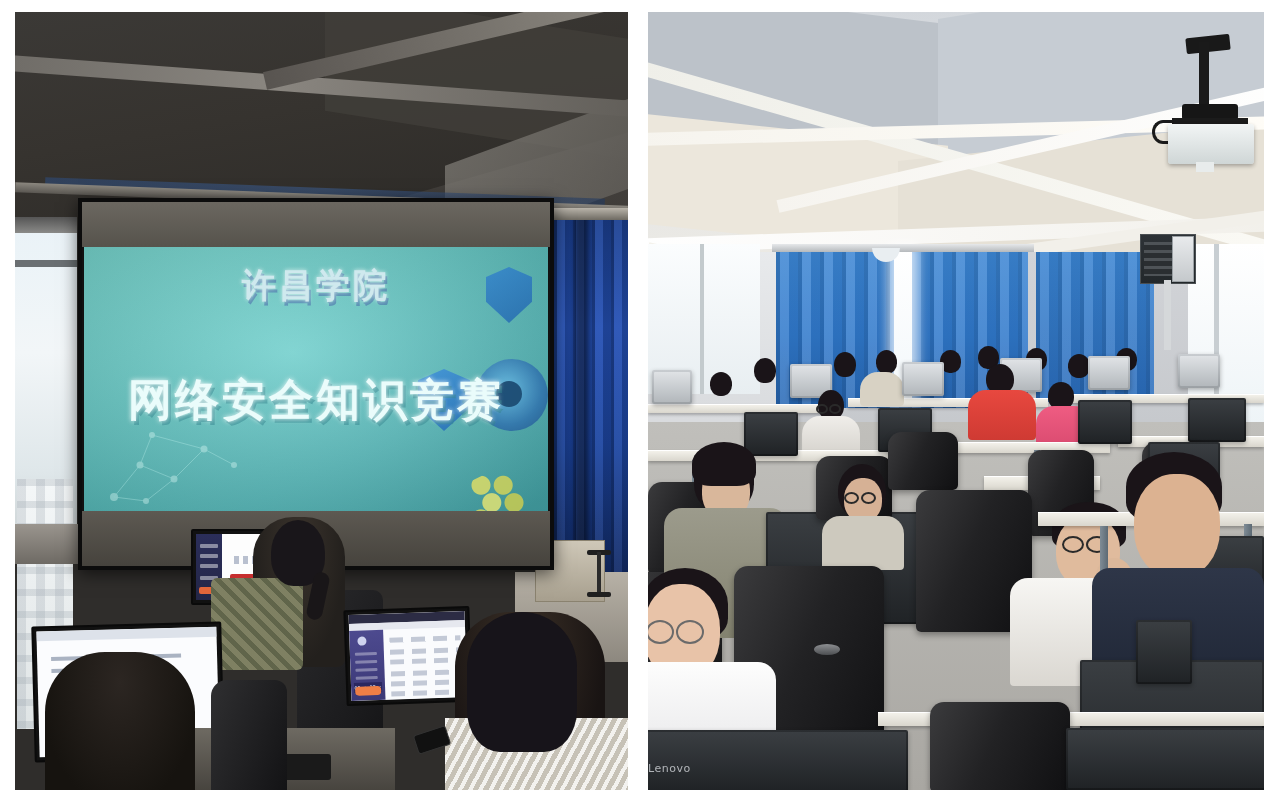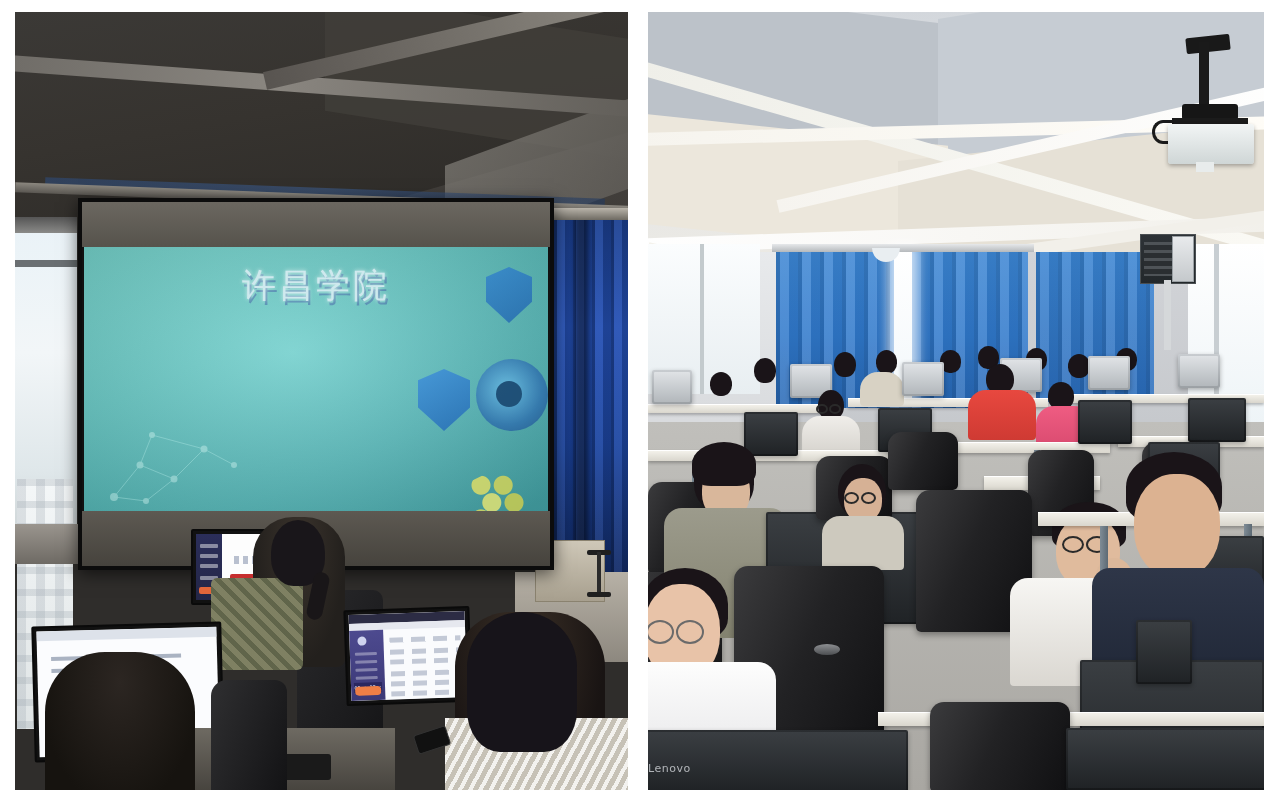--- a/index.html
+++ b/index.html
@@ -72,21 +72,21 @@
     background:linear-gradient(180deg,#6b6760,#56534c);}
   .scr-bot { position:absolute; left:0; bottom:0; width:100%; height:55px;
     background:linear-gradient(180deg,#5d5952,#46433d);}
   .scr-proj { position:absolute; left:2px; top:45px; right:2px; bottom:55px;
     background:linear-gradient(155deg,#6fd4cc 0%,#62cbc7 35%,#55bfc0 70%,#49b0b4 100%);
     overflow:hidden;}
   .scr-vig { position:absolute; inset:0;
     background:radial-gradient(ellipse at 45% 40%, rgba(255,255,255,.22), rgba(0,0,0,.18) 95%);}
 
   .slide-line { position:absolute; width:100%; text-align:center;
-    font-family:"DejaVu Sans", sans-serif; font-weight:normal; color:#eafcfb;
+    font-family:"DejaVu Sans", sans-serif; font-weight:bold; color:#eafcfb;
     text-shadow:0 0 3px rgba(255,255,255,.8), 2px 3px 0 rgba(40,120,130,.55);
     letter-spacing:3px; white-space:nowrap; }
   .slide-l1 { top:16px; font-size:34px; color:#cfe9ee;
     text-shadow:0 0 4px rgba(255,255,255,.75), 2px 4px 0 rgba(58,80,160,.45); }
   .slide-l2 { top:66px; font-size:31px; }
   .slide-l3 { top:124px; font-size:44px;
     text-shadow:0 0 5px rgba(255,255,255,.9), 3px 4px 0 rgba(45,130,140,.5); }
 
   .badge-shield { position:absolute; right:16px; top:20px; width:46px; height:56px;
     background:linear-gradient(150deg,#2f7fd0,#1d5fae);
@@ -339,20 +339,21 @@
               <circle cx="46" cy="60" r="3.5"></circle>
             <circle cx="80" cy="74" r="3.5"></circle>
               <circle cx="110" cy="44" r="3.5"></circle>
             <circle cx="58" cy="30" r="3"></circle>
               <circle cx="140" cy="60" r="3"></circle>
             <circle cx="52" cy="96" r="3"></circle>
           </g>
         </svg>
 
         <div class="slide-line slide-l1">许昌学院</div>
+        <div class="slide-line slide-l3">网络安全知识竞赛</div>
       </div>
     </div>
 
     <div class="mon" id="l-mon-center">
       <div class="mon-scr">
         <div class="mc-side">
           <div class="mc-sideitem" style="top:10px"></div>
           <div class="mc-sideitem" style="top:20px"></div>
           <div class="mc-sideitem" style="top:30px"></div>
           <div class="mc-sideitem" style="top:42px"></div>

